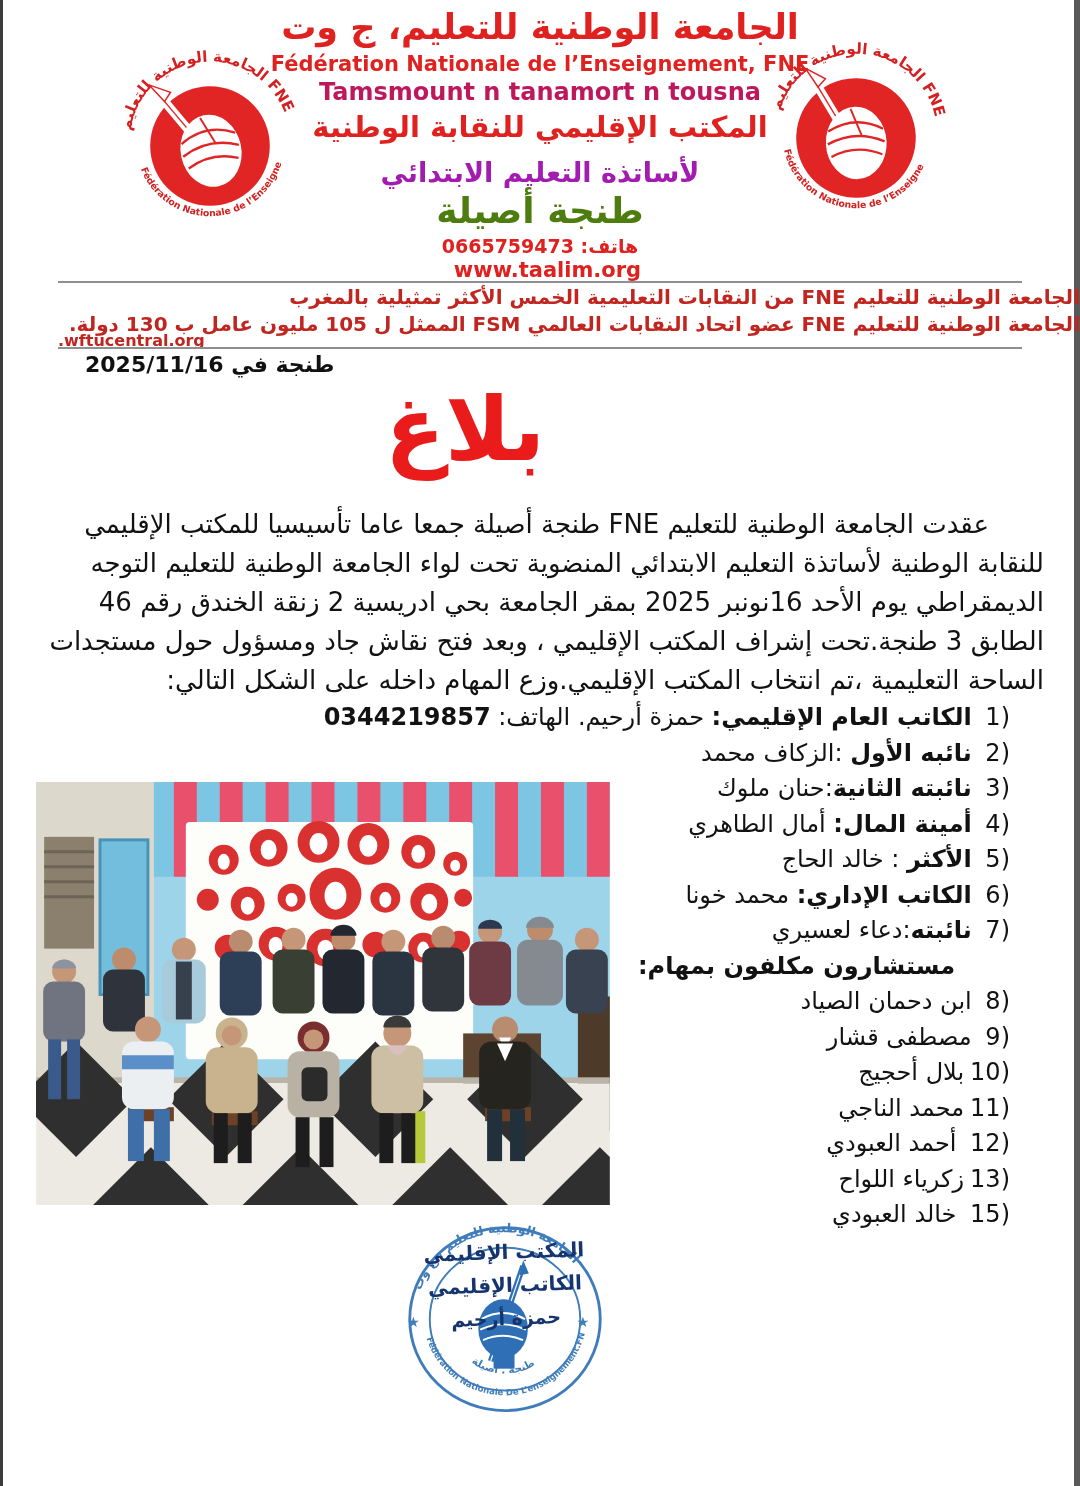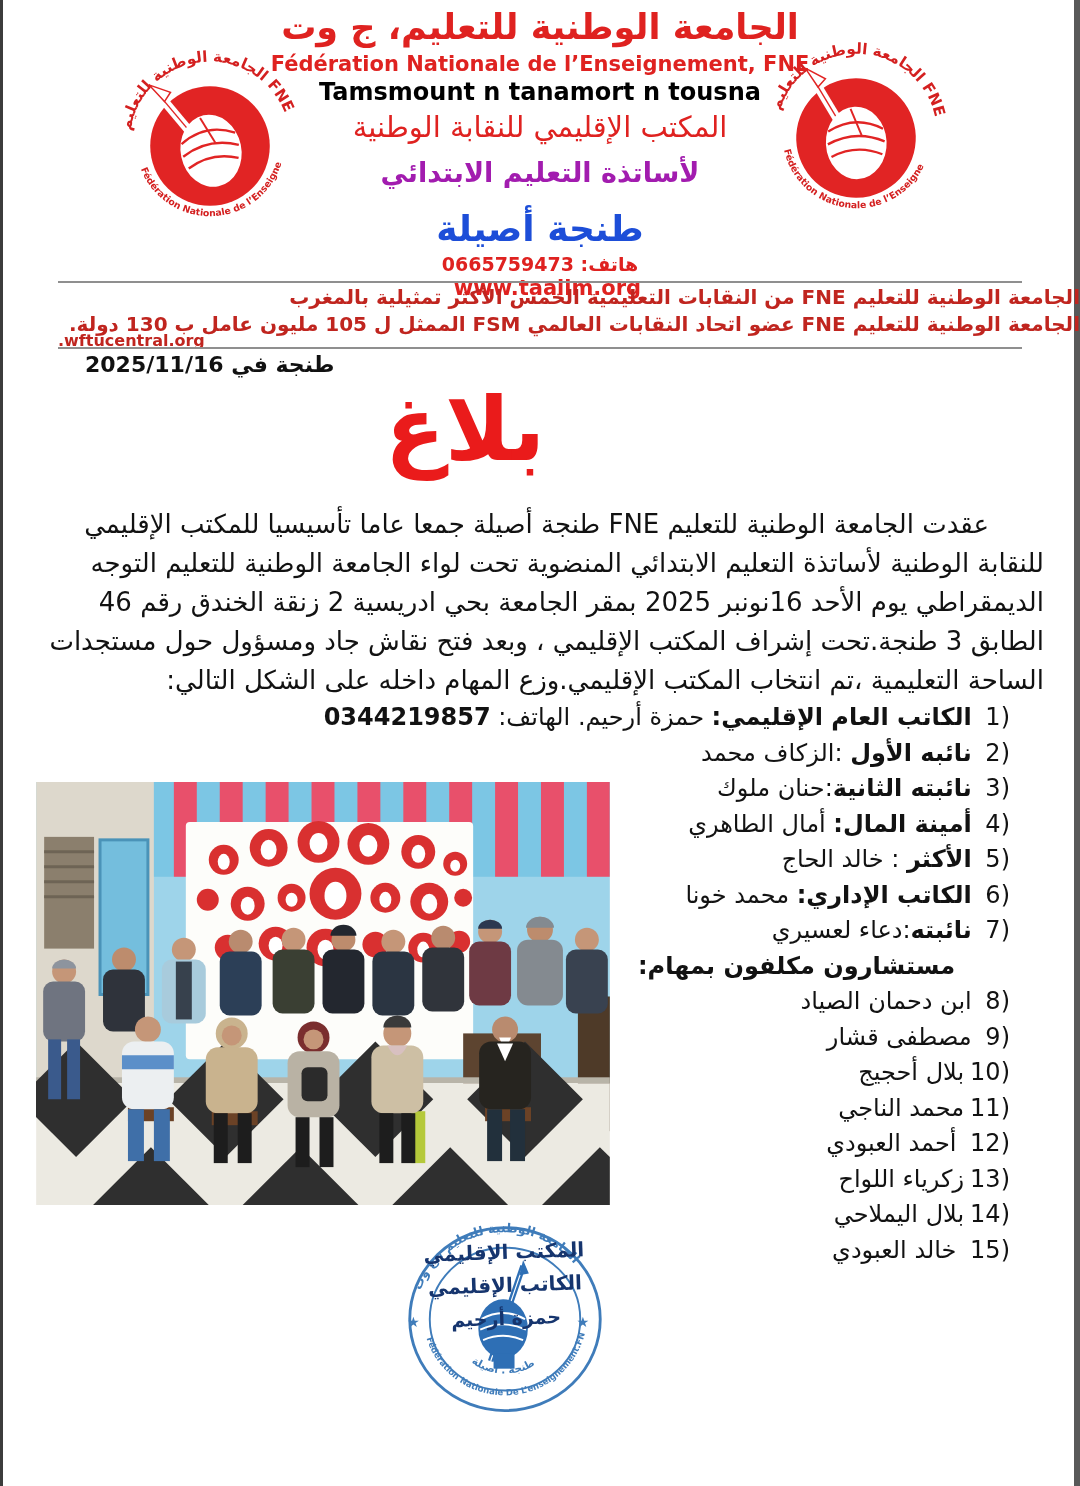--- a/index.html
+++ b/index.html
@@ -13,24 +13,24 @@
 
   
   .logo { position:absolute; }
   .logo-left  { left:112px; top:48px; }
   .logo-right { left:758px; top:40px; }
 
   .header-center { position:absolute; left:0; right:0; top:6px; text-align:center; }
   .header-center > div { white-space:nowrap; }
   .h-ar   { font-size:35px; font-weight:bold; color:#df2220; line-height:1.25; }
   .h-fr   { font-size:21px; font-weight:bold; color:#df2220; margin-top:2px; }
-  .h-tz   { font-size:24px; font-weight:bold; color:#000000; margin-top:2px; }
-  .h-off1 { font-size:29px; font-weight:normal; color:#df2220; margin-top:4px; }
+  .h-tz   { font-size:24px; font-weight:bold; color:#be185d; margin-top:2px; }
+  .h-off1 { font-size:29px; font-weight:bold; color:#df2220; margin-top:4px; }
   .h-off2 { font-size:27px; font-weight:bold; color:#a21caf; margin-top:13px; }
-  .h-city { font-size:36px; font-weight:bold; color:#1d4ed8; margin-top:20px; }
+  .h-city { font-size:36px; font-weight:bold; color:#4d7c0f; margin-top:2px; }
   .h-tel  { font-size:19px; font-weight:bold; color:#df2220; margin-top:4px; direction:rtl; }
   .h-web  { font-size:21px; font-weight:bold; color:#df2220; margin-top:1px;padding-left:15px; }
 
   .rule { position:absolute; left:58px; right:58px; height:2px; background:#8f8f8f; }
   .rule1 { top:281px; }
   .rule2 { top:347px; }
 
   .banner { position:absolute; left:0; right:0; top:284px; text-align:right;
             direction:rtl; color:#c0251f; font-weight:bold; font-size:20px; line-height:27px; }
   .wftu { position:absolute; left:58px; top:331px; font-size:16px; font-weight:bold;
@@ -162,21 +162,20 @@
     <div><span class="num" dir="ltr">7)</span> <b>نائبته</b><span>:دعاء لعسيري</span></div>
 
     <div class="advisors-heading">مستشارون مكلفون بمهام:</div>
 
     <div><span class="num" dir="ltr">8)</span><span> ابن دحمان الصياد</span></div>
     <div><span class="num" dir="ltr">9)</span><span> مصطفى قشار</span></div>
     <div><span class="num" dir="ltr">10)</span><span>بلال أحجيج</span></div>
     <div><span class="num" dir="ltr">11)</span><span>محمد الناجي</span></div>
     <div><span class="num" dir="ltr">12)</span><span> أحمد العبودي</span></div>
     <div><span class="num" dir="ltr">13)</span><span>زكرياء اللواح</span></div>
-    <div><span class="num" dir="ltr">14)</span><span>بلال اليملاحي</span></div>
     <div><span class="num" dir="ltr">15)</span><span> خالد العبودي</span></div>
   </div>
 
   <div class="photo">
     <svg width="574" height="423" viewBox="0 0 575 424">
       <defs>
         <pattern id="stripes" width="46" height="100" patternUnits="userSpaceOnUse">
           <rect width="23" height="100" fill="#e8506b"></rect>
           <rect x="23" width="23" height="100" fill="#7cc6e4"></rect>
         </pattern>

